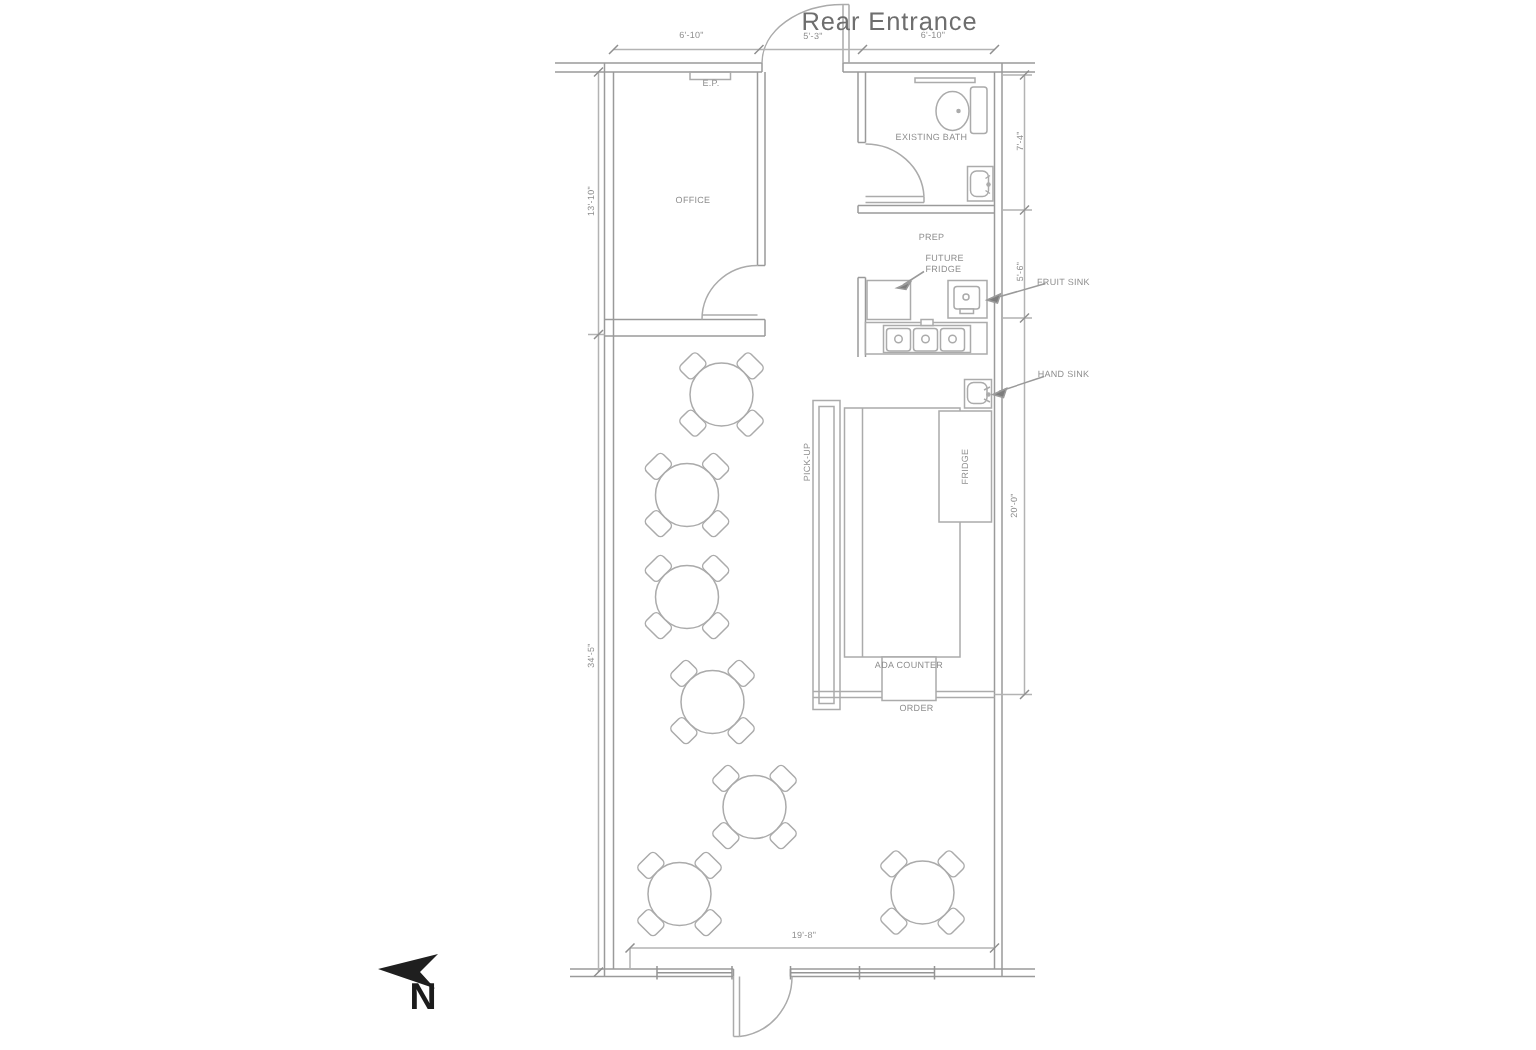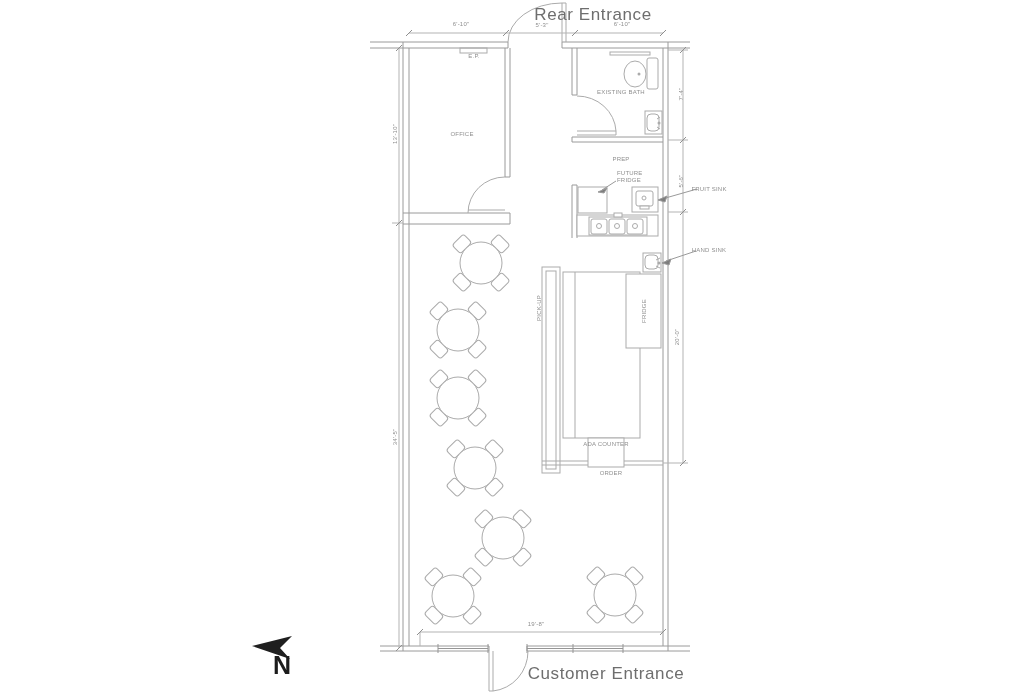--- a/index.html
+++ b/index.html
@@ -179,21 +179,20 @@
     <path d="M696,251 L666,261" fill="none"></path>
     <polygon points="662,263 671,259 669,265"></polygon>
   </g>
 
   <g>
     <polygon points="252,646 292,636 280,648 290,659" fill="#1f1f1f"></polygon>
   </g>
 </svg>
 
 <div class="title" style="left:593px;top:15px;">Rear Entrance</div>
-<div class="title" style="left:606px;top:674px;">Customer Entrance</div>
 <div class="north-n">N</div>
 
 <div class="lbl" style="left:462px;top:134px;">OFFICE</div>
 <div class="lbl" style="left:621px;top:92px;">EXISTING BATH</div>
 <div class="lbl" style="left:621px;top:159px;">PREP</div>
 
 <div class="ff-block">
   <div>FUTURE</div>
   <div>FRIDGE</div>
 </div>

